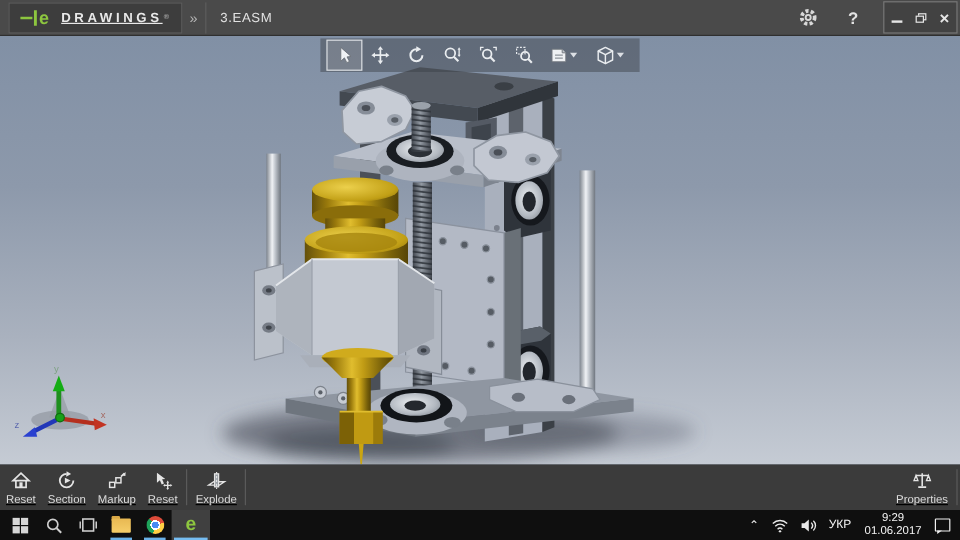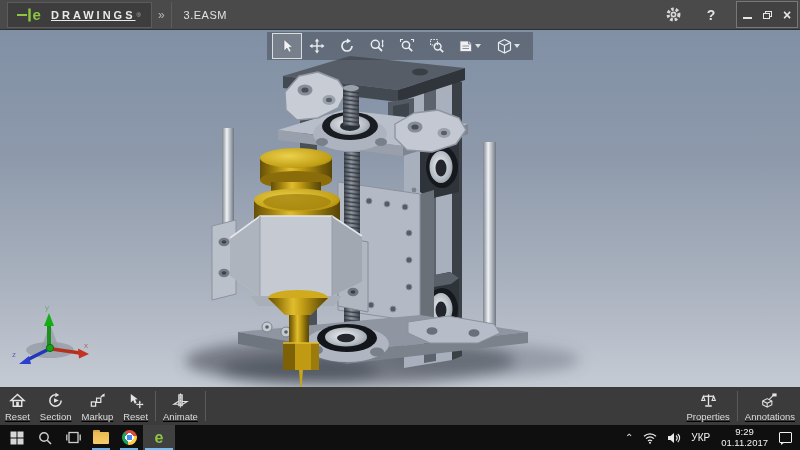--- a/index.html
+++ b/index.html
@@ -461,48 +461,36 @@
         </svg>
         <span class="bt-label">Reset</span>
       </div>
       <div class="bt-sep"></div>
       <div class="bt-btn">
         <svg width="17" height="17" viewBox="0 0 18 18">
           <polygon points="2,13 6.5,10 16,10 11.5,13" fill="none" stroke="#e4e4e4" stroke-width="1.2"></polygon>
           <rect x="7.2" y="3" width="3.6" height="11.5" fill="#9aa0a6" stroke="#e4e4e4" stroke-width="1.1"></rect>
           <line x1="9" y1="1.5" x2="9" y2="16.5" stroke="#e4e4e4" stroke-width="1" stroke-dasharray="2 1.4"></line>
         </svg>
-        <span class="bt-label">Animate</span>
+        <span class="bt-label">Explode</span>
       </div>
       <div class="bt-sep"></div>
     </div>
 
     <div class="bt-group bt-right">
       <div class="bt-btn">
         <svg width="17" height="17" viewBox="0 0 18 18">
           <line x1="9" y1="2.5" x2="9" y2="14" stroke="#e4e4e4" stroke-width="1.4"></line>
           <line x1="3.5" y1="4.5" x2="14.5" y2="4.5" stroke="#e4e4e4" stroke-width="1.4"></line>
           <path d="M3.5,4.5 L1.8,9 L5.2,9 Z M14.5,4.5 L12.8,9 L16.2,9 Z" fill="none" stroke="#e4e4e4" stroke-width="1.2"></path>
           <line x1="5.5" y1="14.8" x2="12.5" y2="14.8" stroke="#e4e4e4" stroke-width="1.6"></line>
         </svg>
         <span class="bt-label">Properties</span>
       </div>
       <div class="bt-sep"></div>
-      <div class="bt-btn">
-        <svg width="17" height="17" viewBox="0 0 18 18">
-          <g fill="none" stroke="#e4e4e4" stroke-width="1.1" stroke-linejoin="round">
-            <polygon points="6.5,7 11.5,9.5 6.5,12 1.8,9.5"></polygon>
-            <polyline points="1.8,9.5 1.8,13.5 6.5,16 6.5,12"></polyline>
-            <polyline points="11.5,9.5 11.5,13.5 6.5,16"></polyline>
-          </g>
-          <line x1="8.5" y1="8" x2="13" y2="3.5" stroke="#e4e4e4" stroke-width="1.1"></line>
-          <rect x="12" y="1.5" width="4.5" height="3.2" fill="#e4e4e4"></rect>
-        </svg>
-        <span class="bt-label">Annotations</span>
-      </div>
     </div>
   </div>
 
   <div class="taskbar">
     <div class="tk-tile" style="margin-left:3px;">
       <svg width="14" height="14" viewBox="0 0 14 14">
         <rect x="0.5" y="0.5" width="6" height="6" fill="#d7d7d7"></rect>
           <rect x="7.5" y="0.5" width="6" height="6" fill="#d7d7d7"></rect>
         <rect x="0.5" y="7.5" width="6" height="6" fill="#d7d7d7"></rect>
           <rect x="7.5" y="7.5" width="6" height="6" fill="#d7d7d7"></rect>
@@ -549,21 +537,21 @@
       <div class="tray-item">
         <svg width="14" height="12" viewBox="0 0 14 12">
           <polygon points="1,4 3.5,4 7,1 7,11 3.5,8 1,8" fill="#e8e8e8"></polygon>
           <path d="M9,3.5 C10.5,5 10.5,7 9,8.5" fill="none" stroke="#e8e8e8" stroke-width="1.1"></path>
           <path d="M10.8,2 C13.2,4.3 13.2,7.7 10.8,10" fill="none" stroke="#e8e8e8" stroke-width="1.1"></path>
         </svg>
       </div>
       <div class="tray-item lang">УКР</div>
       <div class="clock">
         <div>9:29</div>
-        <div>01.11.2017</div>
+        <div>01.06.2017</div>
       </div>
       <div class="tray-item" style="padding-right:8px;">
         <div class="action-ic"></div>
       </div>
     </div>
   </div>
 
 </div>
 
 </body></html>

